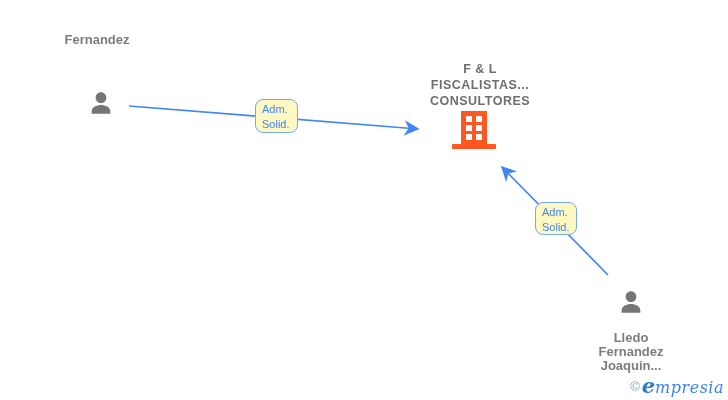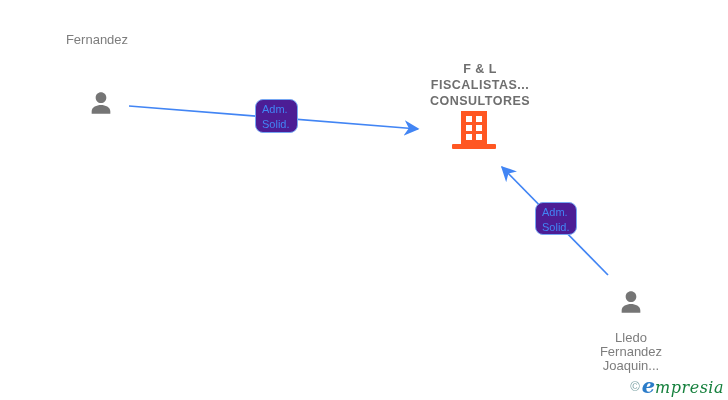--- a/index.html
+++ b/index.html
@@ -16,35 +16,36 @@
     left: 0; top: 0;
     width: 728px; height: 400px;
     pointer-events: none;
   }
   .node-label {
     position: absolute;
     text-align: center;
     color: #7d7d7d;
     font-size: 13px;
     line-height: 14px;
+    font-weight: bold;
   }
   .company-label {
     position: absolute;
     text-align: center;
     color: #6e6e6e;
     font-size: 12.5px;
     font-weight: bold;
     line-height: 16px;
     letter-spacing: 0.5px;
   }
   .icon-box { position: absolute; }
   .edge-label {
     position: absolute;
     box-sizing: border-box;
-    background: #4c1d95;
+    background: #fef9c3;
     border: 1.5px solid #76a7f3;
     border-radius: 8px;
     color: #4285F4;
     font-size: 11px;
     line-height: 14.5px;
     padding: 2px 0 0 6px;
     text-align: left;
   }
   .edge-label span { display: block; }
   .watermark {
@@ -61,21 +62,21 @@
     vertical-align: 2px;
     margin-right: 2px;
   }
   .watermark .brand-e {
     color: #2b7cc9;
     font-size: 21px;
     font-style: italic;
     font-weight: bold;
   }
   .watermark .brand-rest {
-    color: #15803d;
+    color: #3b82f6;
     font-size: 16px;
     font-style: italic;
     letter-spacing: 0.5px;
   }
 </style>
 </head>
 <body>
 
 <div class="canvas">
 

